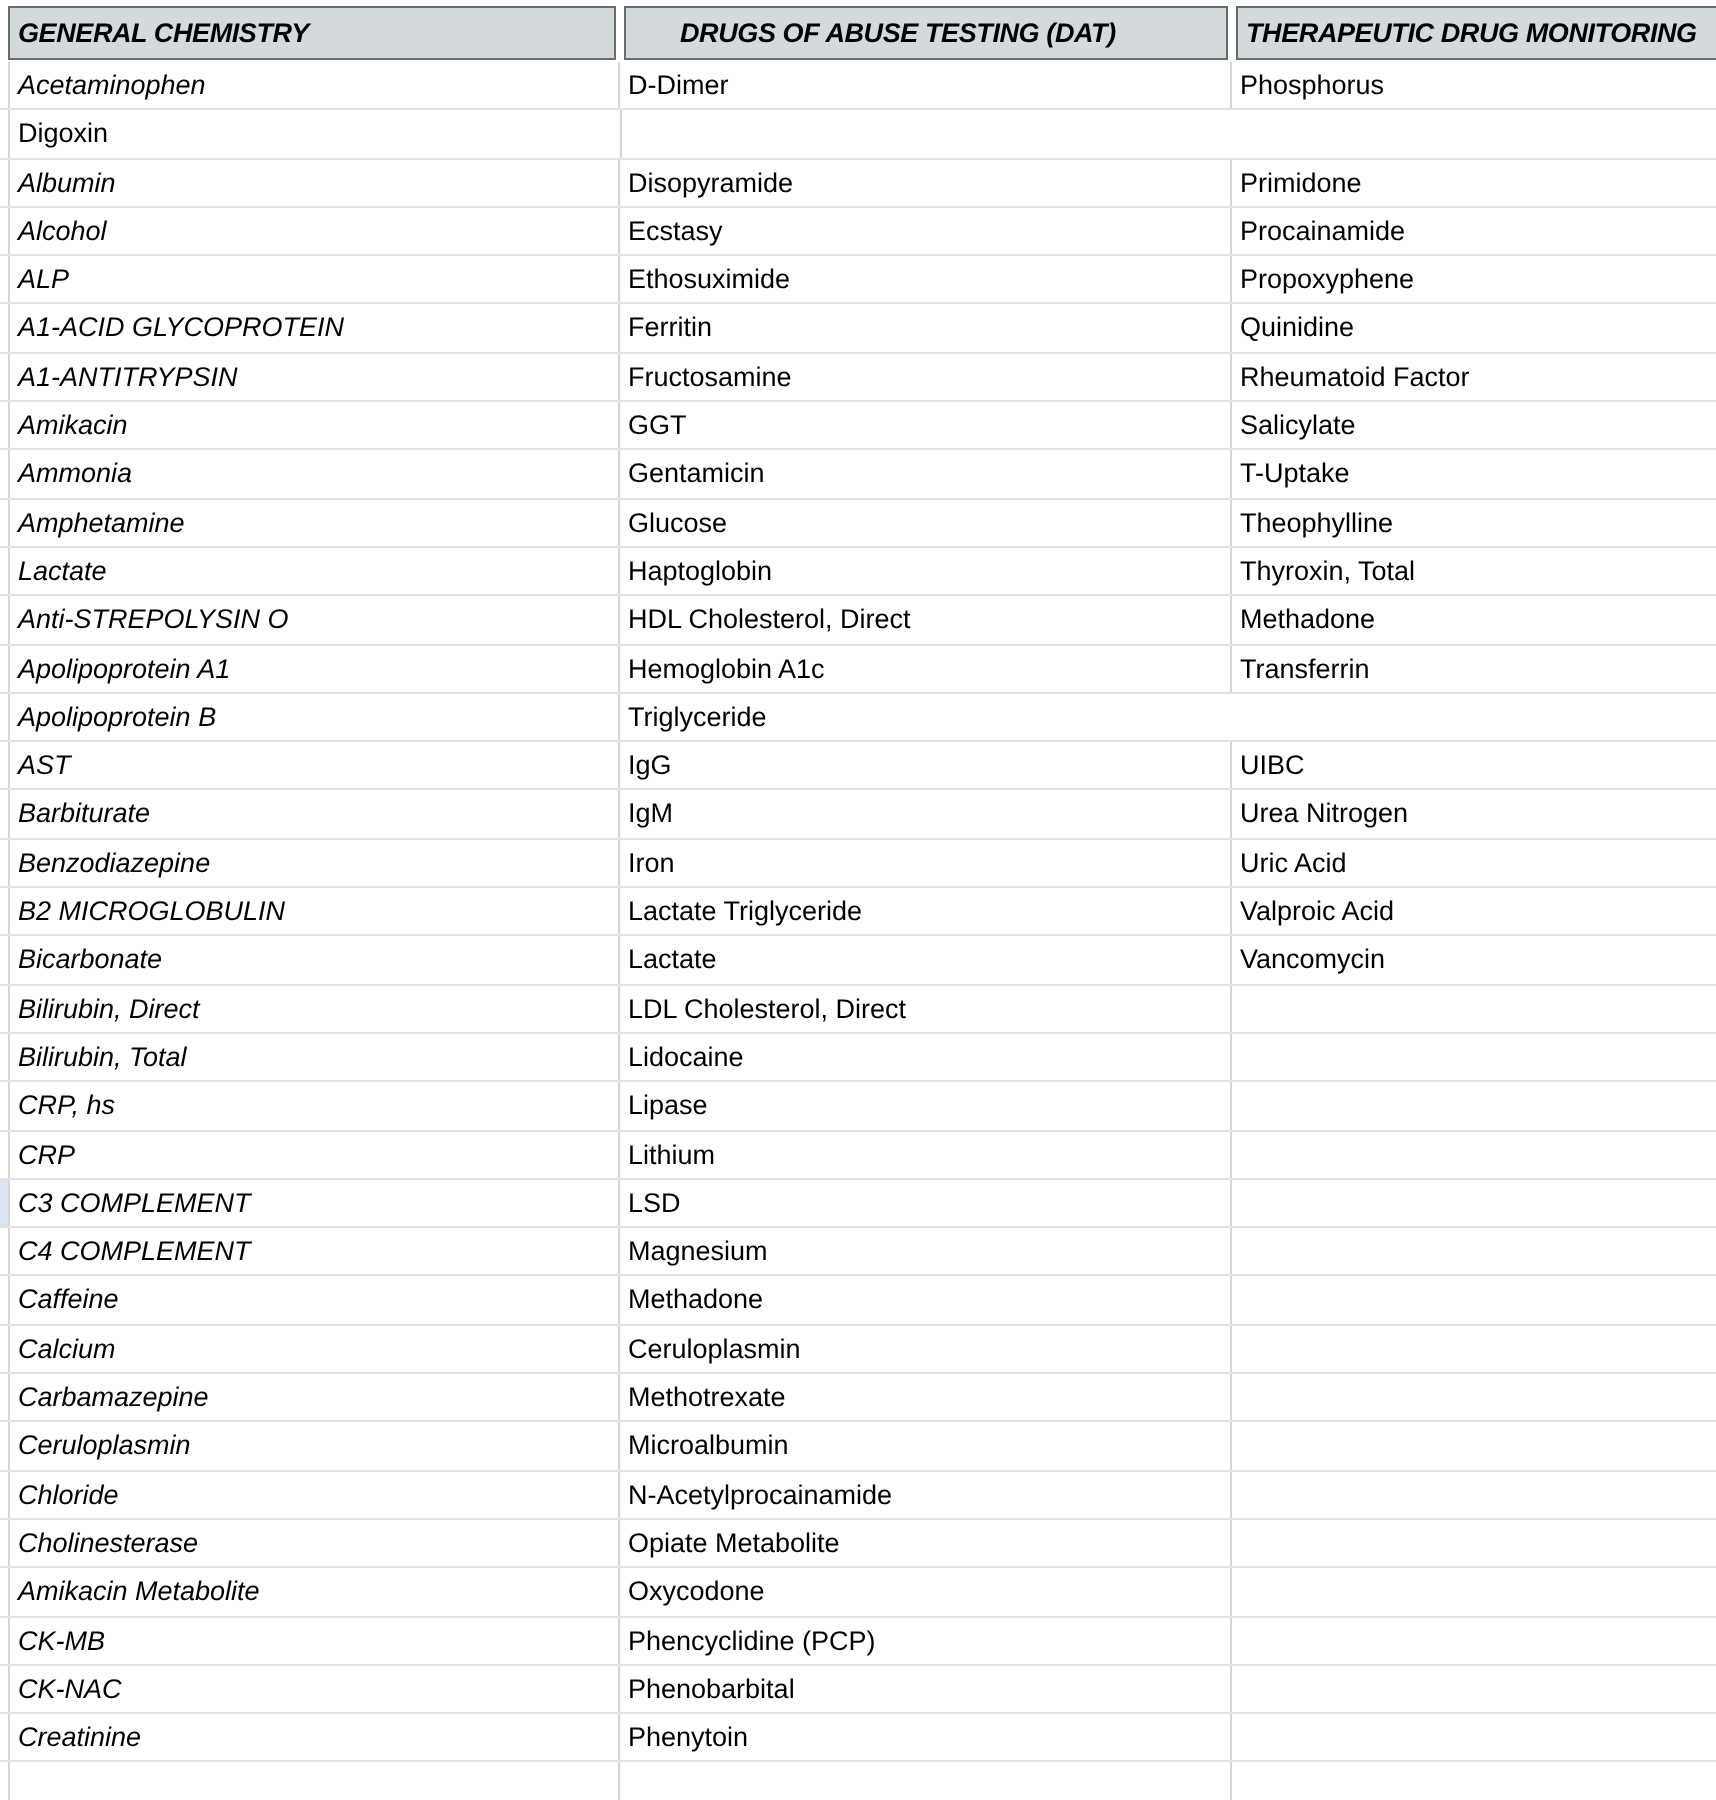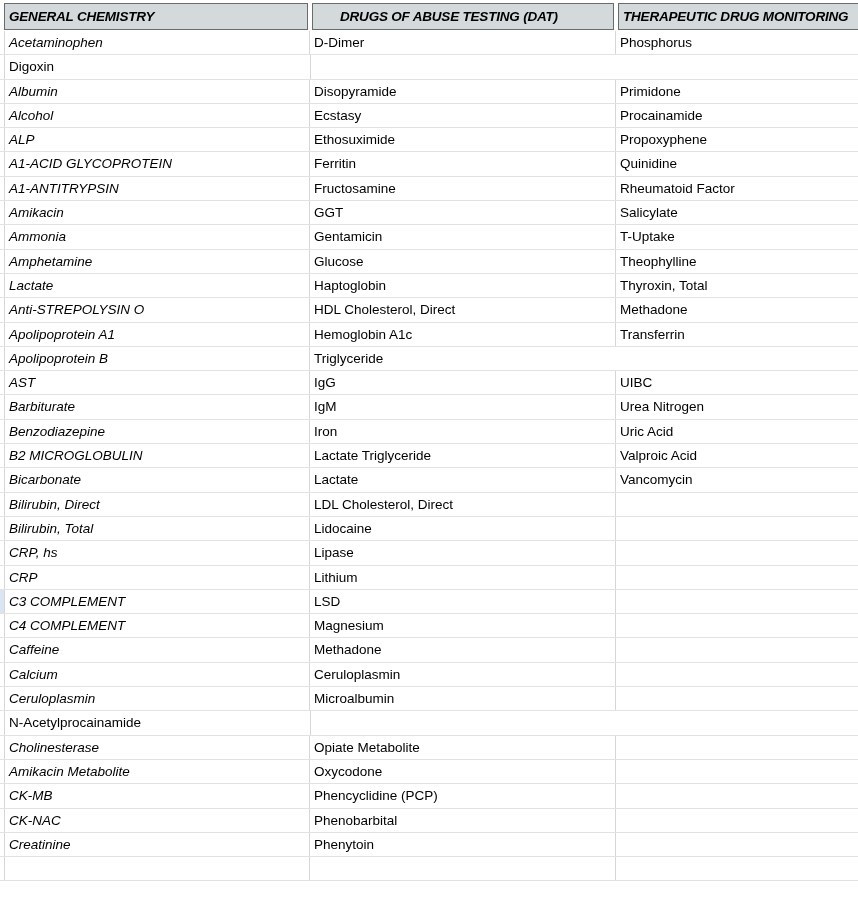--- a/index.html
+++ b/index.html
@@ -216,26 +216,33 @@
         <div class="cell c2"></div>
       </div>
       <div class="row">
         <div class="sliver"></div>
         <div class="cell c0">Calcium</div>
         <div class="cell c1">Ceruloplasmin</div>
         <div class="cell c2"></div>
       </div>
       <div class="row">
         <div class="sliver"></div>
+        <div class="cell c0">Carbamazepine</div>
+        <div class="cell c1">Methotrexate</div>
+        <div class="cell c2"></div>
+      </div>
+      <div class="row">
+        <div class="sliver"></div>
         <div class="cell c0">Ceruloplasmin</div>
         <div class="cell c1">Microalbumin</div>
         <div class="cell c2"></div>
       </div>
       <div class="row">
         <div class="sliver"></div>
+        <div class="cell c0">Chloride</div>
         <div class="cell c1">N-Acetylprocainamide</div>
         <div class="cell c2"></div>
       </div>
       <div class="row">
         <div class="sliver"></div>
         <div class="cell c0">Cholinesterase</div>
         <div class="cell c1">Opiate Metabolite</div>
         <div class="cell c2"></div>
       </div>
       <div class="row">

